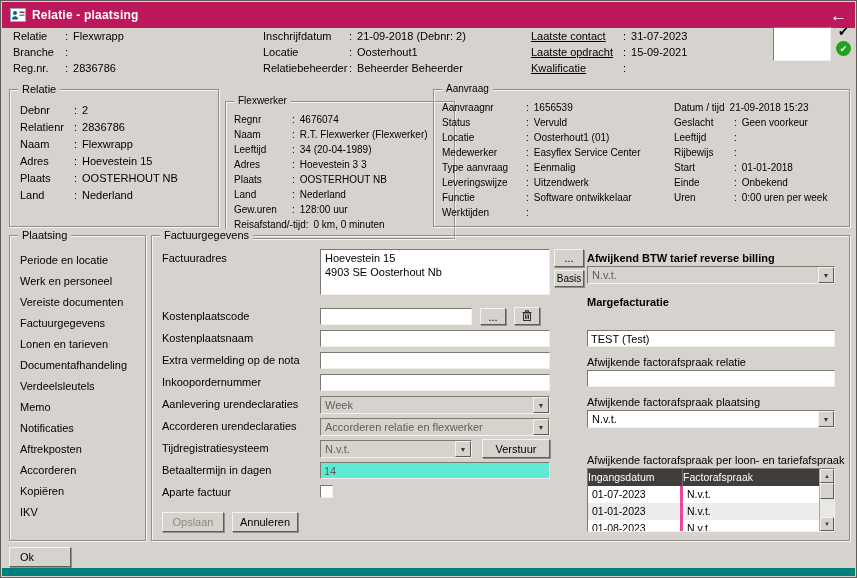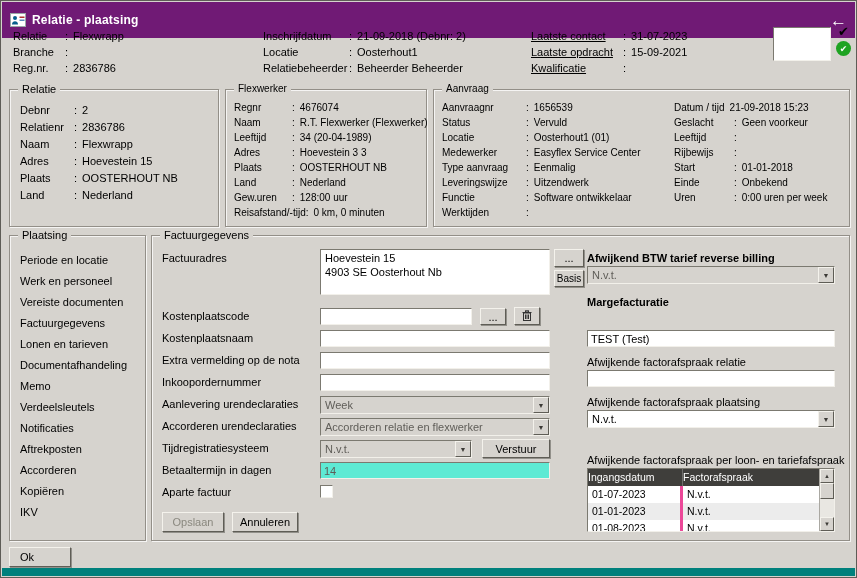--- a/index.html
+++ b/index.html
@@ -6,22 +6,22 @@
   body {
     font-family: "Liberation Sans", "DejaVu Sans", sans-serif;
     font-size: 11px; color: #000; background: #fff;
   }
   .window {
     position: relative; width: 857px; height: 578px;
     background: #d6d3ce; border: 1px solid #5e5c56; overflow: hidden;
   }
   
   .titlebar {
-    position: absolute; left: 1px; top: 1px; right: 1px; height: 36px;
-    background: #701a75; color: #fff;
+    position: absolute; left: 1px; top: 1px; right: 1px; height: 26px;
+    background: #be185d; color: #fff;
     display: flex; align-items: center; gap: 6px; padding: 0 8px;
   }
   .title-text { font-weight: bold; font-size: 12px; letter-spacing: .2px; }
   .back-arrow { margin-left: auto; font-size: 17px; line-height: 1; cursor: pointer; }
   .titlebar-icon { width: 16px; height: 14px; flex: none; }
   
   .hdr-col { position: absolute; top: 27px; }
   .hdr-row { display: flex; height: 16px; align-items: center; white-space: nowrap; }
   .hdr-label { flex: none; }
   .colon { flex: none; padding-right: 5px; }
@@ -41,21 +41,21 @@
   
   .groupbox {
     position: absolute; border: 1px solid #938f88;
     box-shadow: inset 1px 1px 0 rgba(255,255,255,.75), 1px 1px 0 rgba(255,255,255,.75);
   }
   .gb-title { position: absolute; top: -7px; left: 8px; background: #d6d3ce; padding: 0 4px; line-height: 12px; }
   .info-row { display: flex; height: 17px; white-space: nowrap; }
   .lbl { flex: none; }
   #gb-relatie { left: 8px; top: 88px; width: 210px; height: 138px; padding: 14px 6px 0 10px; }
   #gb-relatie .lbl { width: 54px; }
-  #gb-flexwerker { left: 224px; top: 88px; width: 202px; height: 138px; padding: 12px 4px 4px 8px; font-size: 10px; }
+  #gb-flexwerker { left: 224px; top: 100px; width: 230px; height: 138px; padding: 12px 4px 4px 8px; font-size: 10px; }
   #gb-flexwerker .info-row { height: 15px; }
   #gb-flexwerker .lbl { min-width: 58px; }
   #gb-aanvraag { left: 432px; top: 88px; width: 417px; height: 138px; padding: 12px 4px 0 8px; font-size: 10px; }
   #gb-aanvraag .info-row { height: 15px; }
   .aanvraag-left { position: absolute; left: 8px; top: 12px; width: 228px; }
   .aanvraag-left .lbl { width: 84px; }
   .aanvraag-right { position: absolute; left: 240px; top: 12px; right: 4px; }
   .aanvraag-right .lbl { width: 60px; }
   .lbl-datum { margin-right: 5px; }
   
@@ -366,22 +366,22 @@
   </div>
 
   <div class="groupbox" id="gb-plaatsing">
     <span class="gb-title">Plaatsing</span>
     <div class="menu-item">Periode en locatie</div>
     <div class="menu-item">Werk en personeel</div>
     <div class="menu-item">Vereiste documenten</div>
     <div class="menu-item">Factuurgegevens</div>
     <div class="menu-item">Lonen en tarieven</div>
     <div class="menu-item">Documentafhandeling</div>
+    <div class="menu-item">Verdeelsleutels</div>
     <div class="menu-item">Memo</div>
-    <div class="menu-item">Verdeelsleutels</div>
     <div class="menu-item">Notificaties</div>
     <div class="menu-item">Aftrekposten</div>
     <div class="menu-item">Accorderen</div>
     <div class="menu-item">Kopiëren</div>
     <div class="menu-item">IKV</div>
   </div>
 
   <div class="groupbox" id="gb-factuur">
     <span class="gb-title">Factuurgegevens</span>
 

